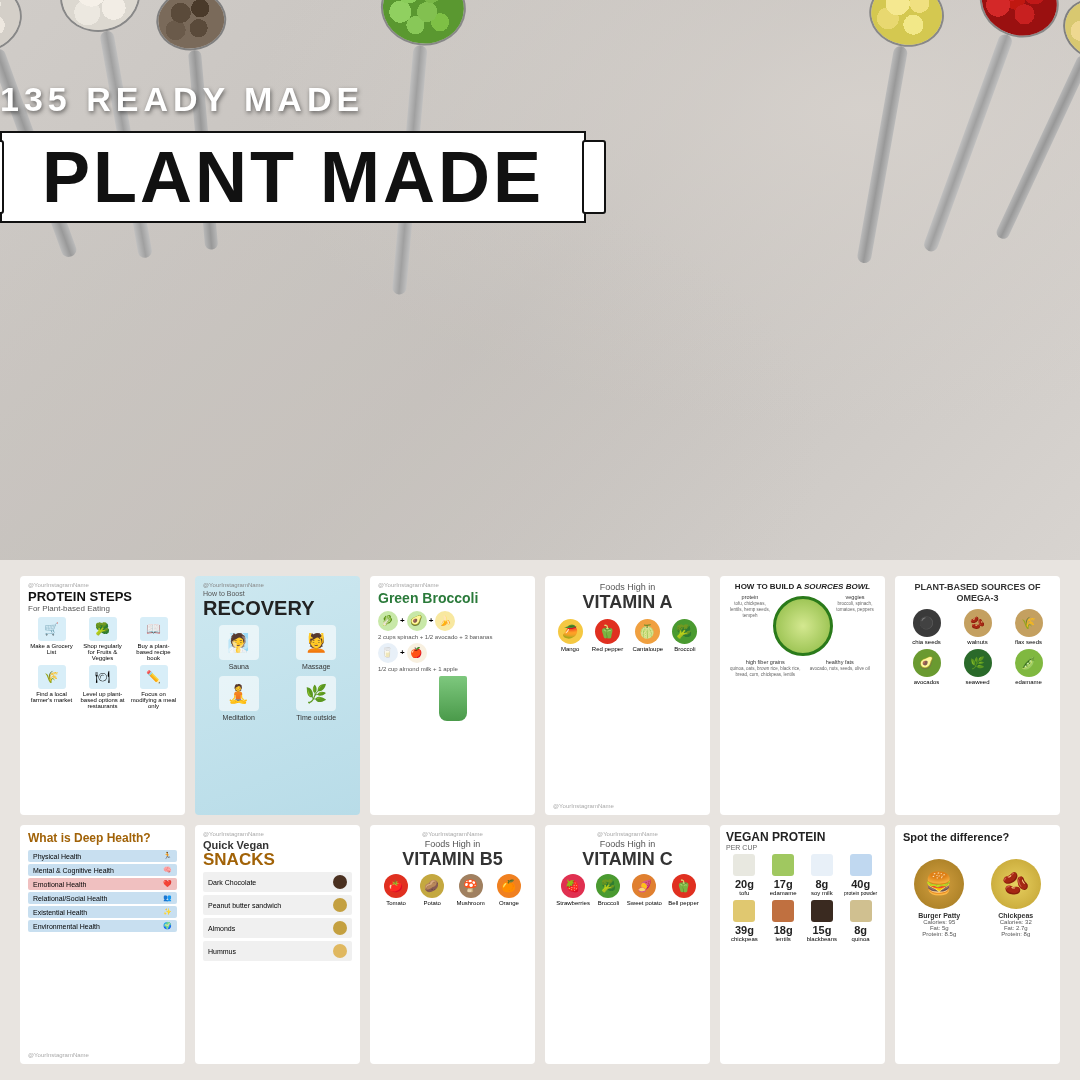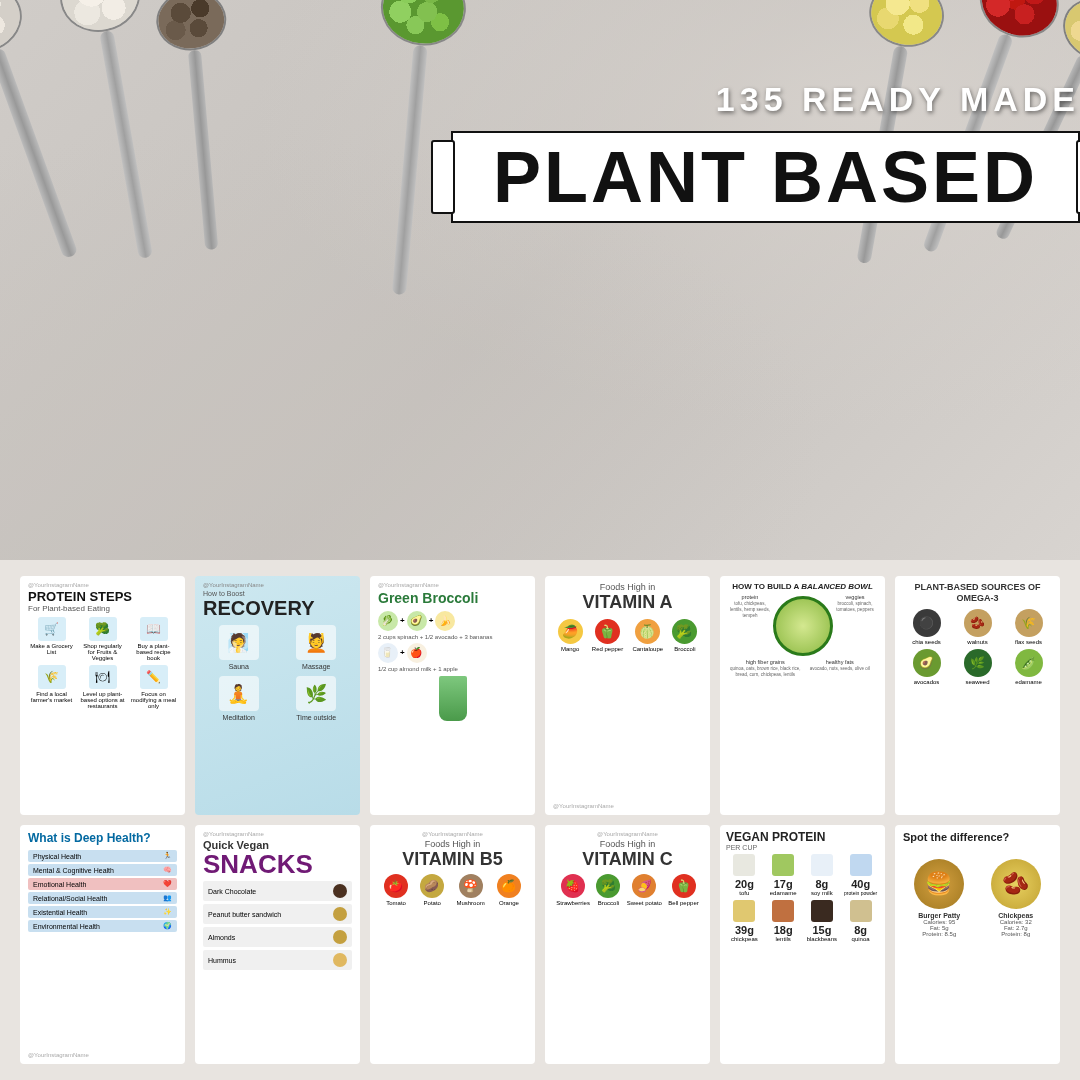--- a/index.html
+++ b/index.html
@@ -135,21 +135,21 @@
         radial-gradient(ellipse at 20% 80%, rgba(200,195,190,0.8) 0%, transparent 50%),
         radial-gradient(ellipse at 80% 20%, rgba(215,210,205,0.9) 0%, transparent 50%),
         linear-gradient(135deg, #d0ccc8 0%, #c4c0bc 50%, #d8d4d0 100%);
     }
 
     .hero-overlay {
       position: absolute;
       inset: 0;
       display: flex;
       flex-direction: column;
-      align-items: flex-end;
+      align-items: flex-start;
       justify-content: flex-start;
       padding-top: 80px;
       z-index: 5;
     }
 
     .white-banner {
       background: white;
       padding: 8px 40px;
       border: 2px solid #111;
       position: relative;
@@ -242,21 +242,21 @@
         <div style="width:100%; height:100%; background:radial-gradient(circle at 35% 35%, #f5e8b0 11px, transparent 11px), radial-gradient(circle at 65% 30%, #f0e0a0 9px, transparent 9px), radial-gradient(circle at 28% 65%, #eed890 10px, transparent 10px), radial-gradient(circle at 60% 65%, #f2e2a8 9px, transparent 9px), #d8c870;"></div>
       </div>
       <div style="width:13px; height:200px; background:linear-gradient(90deg,#b8b8b8,#989898,#b8b8b8); border-radius:6px;"></div>
     </div>
   </div>
 
   <div class="hero-overlay">
     <div style="color:white; font-size:34px; font-weight:800; letter-spacing:5px; text-shadow:1px 2px 4px rgba(0,0,0,0.5); margin-bottom:12px;">135 READY MADE</div>
 
     <div class="white-banner">
-      <div style="font-size:72px; font-weight:900; color:#111; letter-spacing:3px; line-height:1;">PLANT BASED</div>
+      <div style="font-size:72px; font-weight:900; color:#111; letter-spacing:3px; line-height:1;">PLANT MADE</div>
     </div>
 
   </div>
 
 </div>
 
 <div class="grid-section">
 
   <div class="card card-action">
     <div style="font-size:6px; color:#aaa; margin-bottom:2px;">@YourInstagramName</div>
@@ -352,21 +352,21 @@
       </div>
       <div style="display:flex; flex-direction:column; align-items:center; font-size:6px;">
         <div style="width:25px; height:25px; background:#4a9a30; border-radius:50%; margin-bottom:2px; display:flex; align-items:center; justify-content:center; font-size:13px;">🥦</div>
         <span>Broccoli</span>
       </div>
     </div>
     <div style="font-size:6px; color:#aaa; margin-top:auto; padding-top:4px;">@YourInstagramName</div>
   </div>
 
   <div class="card card-bowl">
-    <div style="font-size:8px; font-weight:900; color:#222; text-align:center; line-height:1.2; margin-bottom:4px;">HOW TO BUILD A <em>BALANCED BOWL</em></div>
+    <div style="font-size:8px; font-weight:900; color:#222; text-align:center; line-height:1.2; margin-bottom:4px;">HOW TO BUILD A <em>SOURCES BOWL</em></div>
     <div style="position:relative; display:flex; align-items:center; justify-content:center;">
       <div style="width:60px; height:60px; background:radial-gradient(circle, #d4e890, #8ab840); border-radius:50%; border:3px solid #2a7a1a;"></div>
       <div style="position:absolute; top:-2px; left:2px; font-size:5.5px; color:#333; text-align:center; width:40px;">protein<br><span style="font-size:4.5px; color:#666;">tofu, chickpeas, lentils, hemp seeds, tempeh</span></div>
       <div style="position:absolute; top:-2px; right:2px; font-size:5.5px; color:#333; text-align:center; width:40px;">veggies<br><span style="font-size:4.5px; color:#666;">broccoli, spinach, tomatoes, peppers</span></div>
     </div>
     <div style="display:flex; justify-content:space-between; margin-top:3px;">
       <div style="font-size:5.5px; color:#333; text-align:center; width:50%;">high fiber grains<br><span style="font-size:4.5px; color:#666;">quinoa, oats, brown rice, black rice, bread, corn, chickpeas, lentils</span></div>
       <div style="font-size:5.5px; color:#333; text-align:center; width:50%;">healthy fats<br><span style="font-size:4.5px; color:#666;">avocado, nuts, seeds, olive oil</span></div>
     </div>
   </div>
@@ -395,21 +395,21 @@
         <span>seaweed</span>
       </div>
       <div style="display:flex; flex-direction:column; align-items:center; font-size:6px;">
         <div style="width:28px; height:28px; background:#80b840; border-radius:50%; margin-bottom:2px; display:flex; align-items:center; justify-content:center; font-size:12px;">🫛</div>
         <span>edamame</span>
       </div>
     </div>
   </div>
 
   <div class="card card-deep">
-    <div style="font-size:12px; font-weight:900; color:#0369a1; margin-bottom:5px;">What is Deep Health?</div>
+    <div style="font-size:12px; font-weight:900; color:#a16207; margin-bottom:5px;">What is Deep Health?</div>
     <div style="display:flex; flex-direction:column; gap:2px;">
       <div style="display:flex; align-items:center; justify-content:space-between; background:#c8dff0; padding:2px 5px; border-radius:2px; font-size:7px;">
         <span>Physical Health</span>
           <span>🏃</span>
       </div>
       <div style="display:flex; align-items:center; justify-content:space-between; background:#c8dff0; padding:2px 5px; border-radius:2px; font-size:7px;">
         <span>Mental &amp; Cognitive Health</span>
           <span>🧠</span>
       </div>
       <div style="display:flex; align-items:center; justify-content:space-between; background:#f0c0c0; padding:2px 5px; border-radius:2px; font-size:7px;">
@@ -428,21 +428,21 @@
         <span>Environmental Health</span>
           <span>🌍</span>
       </div>
     </div>
     <div style="font-size:6px; color:#aaa; margin-top:auto;">@YourInstagramName</div>
   </div>
 
   <div class="card card-snacks">
     <div style="font-size:6px; color:#aaa; margin-bottom:2px;">@YourInstagramName</div>
     <div style="font-size:11px; font-weight:700; color:#333;">Quick Vegan</div>
-    <div style="font-size:26px; font-weight:900; color:#701a75; line-height:1;">SNACKS</div>
+    <div style="font-size:17px; font-weight:900; color:#a16207; line-height:1;">SNACKS</div>
     <div style="display:flex; flex-direction:column; gap:3px; margin-top:4px;">
       <div style="display:flex; align-items:center; justify-content:space-between; background:#f0f0f0; padding:3px 5px; border-radius:2px; font-size:7px;">
         <span>Dark Chocolate</span>
         <div style="width:14px; height:14px; background:#4a3020; border-radius:50%;"></div>
       </div>
       <div style="display:flex; align-items:center; justify-content:space-between; background:#f0f0f0; padding:3px 5px; border-radius:2px; font-size:7px;">
         <span>Peanut butter sandwich</span>
         <div style="width:14px; height:14px; background:#c4a040; border-radius:50%;"></div>
       </div>
       <div style="display:flex; align-items:center; justify-content:space-between; background:#f0f0f0; padding:3px 5px; border-radius:2px; font-size:7px;">

